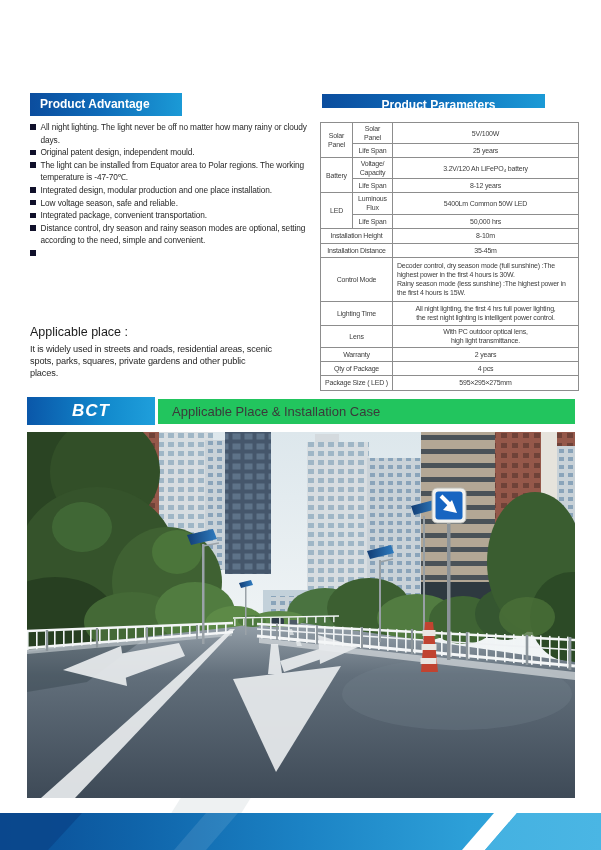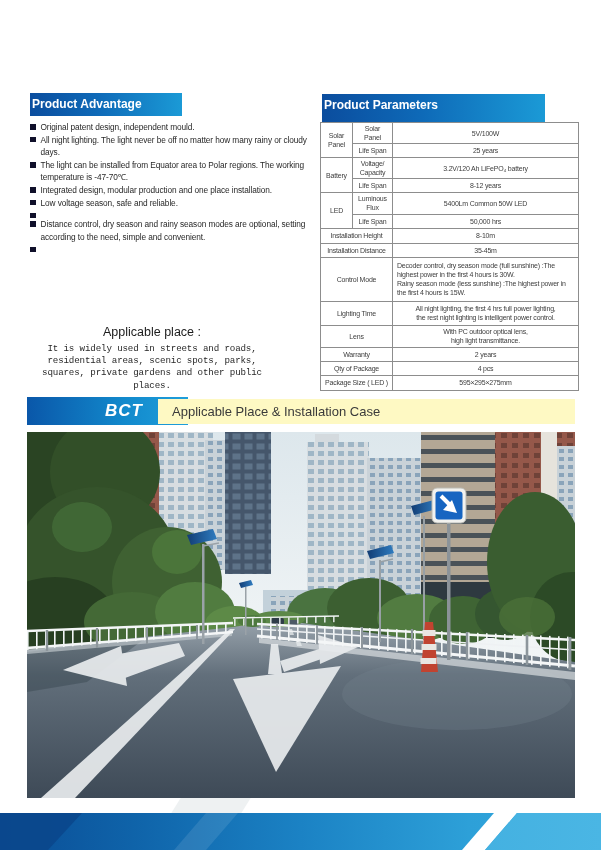--- a/index.html
+++ b/index.html
@@ -5,58 +5,58 @@
   html,body{margin:0;padding:0;}
   body{
     width:601px;height:850px;position:relative;overflow:hidden;
     background:#ffffff;
     font-family:"Liberation Sans",sans-serif;
     color:#2a2a2a;
   }
   
   .sec-title{
     position:absolute;box-sizing:border-box;color:#fff;
-    font-size:12px;font-weight:700;padding-left:2px;
+    font-size:12px;font-weight:700;padding-left:10px;
     background:linear-gradient(90deg,#0b4d9e 0%,#0e6ab8 45%,#1b9ad6 100%);
   }
   #adv-title{left:30px;top:93px;width:152px;height:23px;line-height:23px;}
-  #param-title{left:322px;top:94px;width:223px;height:28px;line-height:22px;}
+  #param-title{left:322px;top:94px;width:223px;height:14px;line-height:22px;text-align:center;}
 
   
   #adv-list{position:absolute;left:30px;top:121px;width:286px;}
   .adv-item{display:flex;gap:5px;font-size:8.3px;line-height:12.6px;letter-spacing:-0.1px;color:#282828;}
   .bullet{flex:0 0 auto;width:5.5px;height:5.5px;background:#10102a;margin-top:3.4px;}
 
   
-  #applicable{position:absolute;left:30px;top:325px;width:244px;text-align:center;}
+  #applicable{position:absolute;left:30px;top:325px;width:244px;}
   #applicable .ap-title{font-size:12.5px;color:#1c1c1c;margin:0 0 4px 0;font-weight:400;}
-  #applicable .ap-text{font-size:9.2px;line-height:12.2px;letter-spacing:-0.15px;color:#282828;font-family:Liberation Mono, monospace;}
+  #applicable .ap-text{font-size:9.2px;line-height:12.2px;letter-spacing:-0.15px;color:#282828;}
 
   
   #param-table{position:absolute;left:320px;top:122px;border-collapse:collapse;table-layout:fixed;}
   #param-table td{
     border:1px solid #8d8d8d;color:#3d3d3d;
     font-size:7px;letter-spacing:-0.2px;line-height:1.3;
     text-align:center;vertical-align:middle;padding:1px 2px;
     white-space:pre-line;box-sizing:border-box;overflow:hidden;
   }
   #param-table .lv{text-align:left;padding-left:4px;}
   tr.h14{height:14px}tr.h15{height:15px}tr.h17{height:17px}
   tr.h22{height:22px}tr.h24{height:24px}tr.h44{height:44px}
 
   
   #bct-logo{
     position:absolute;left:27px;top:397px;width:128px;height:28px;
     background:linear-gradient(90deg,#0a57a9 0%,#1289cc 60%,#1f9fdb 100%);
     color:#fff;font-size:17px;font-weight:700;font-style:italic;
-    text-align:center;line-height:27px;letter-spacing:1px;padding-left:33px;
+    text-align:center;line-height:27px;letter-spacing:1px;
   }
   #section-bar{
     position:absolute;left:158px;top:399px;width:417px;height:25px;
-    background:#fef9c3;color:#3a3a3a;font-size:13px;line-height:25px;
+    background:#22c55e;color:#3a3a3a;font-size:13px;line-height:25px;
     padding-left:14px;box-sizing:border-box;
   }
 
   
   #photo{position:absolute;left:27px;top:432px;width:548px;height:366px;overflow:hidden;background:#dfe8ec;}
 
   
   #footer{position:absolute;left:0;top:813px;width:601px;height:37px;}
   .f-layer{position:absolute;left:0;top:0;width:601px;height:37px;}
   .f-base{background:linear-gradient(90deg,#0a4d96 0%,#0f63a9 22%,#1b82c4 50%,#2da0d8 78%,#33a9de 100%);}
@@ -67,40 +67,41 @@
   #f-pre{position:absolute;left:176px;top:798px;width:70px;height:15px;background:#eef1f2;transform:skewX(-32deg);}
 </style>
 </head>
 <body>
 
 <div id="adv-title" class="sec-title">Product Advantage</div>
 
 <div id="adv-list">
   <div class="adv-item">
       <span class="bullet"></span>
+      <span>All night lighting. The light never be off no matter how many rainy or cloudy days.</span>
+    </div>
+  <div class="adv-item">
+      <span class="bullet"></span>
       <span>Original patent design, independent mould.</span>
     </div>
   <div class="adv-item">
       <span class="bullet"></span>
-      <span>All night lighting. The light never be off no matter how many rainy or cloudy days.</span>
-    </div>
-  <div class="adv-item">
-      <span class="bullet"></span>
       <span>The light can be installed from Equator area to Polar regions. The working temperature is -47-70℃.</span>
     </div>
   <div class="adv-item">
       <span class="bullet"></span>
       <span>Integrated design, modular production and one place installation.</span>
     </div>
   <div class="adv-item">
       <span class="bullet"></span>
       <span>Low voltage season, safe and reliable.</span>
     </div>
   <div class="adv-item">
       <span class="bullet"></span>
+      <span>Integrated package, convenient transportation.</span>
     </div>
   <div class="adv-item">
       <span class="bullet"></span>
       <span>Distance control, dry season and rainy season modes are optional, setting according to the need, simple and convenient.</span>
     </div>
   <div class="adv-item">
       <span class="bullet"></span>
     </div>
 </div>
 

